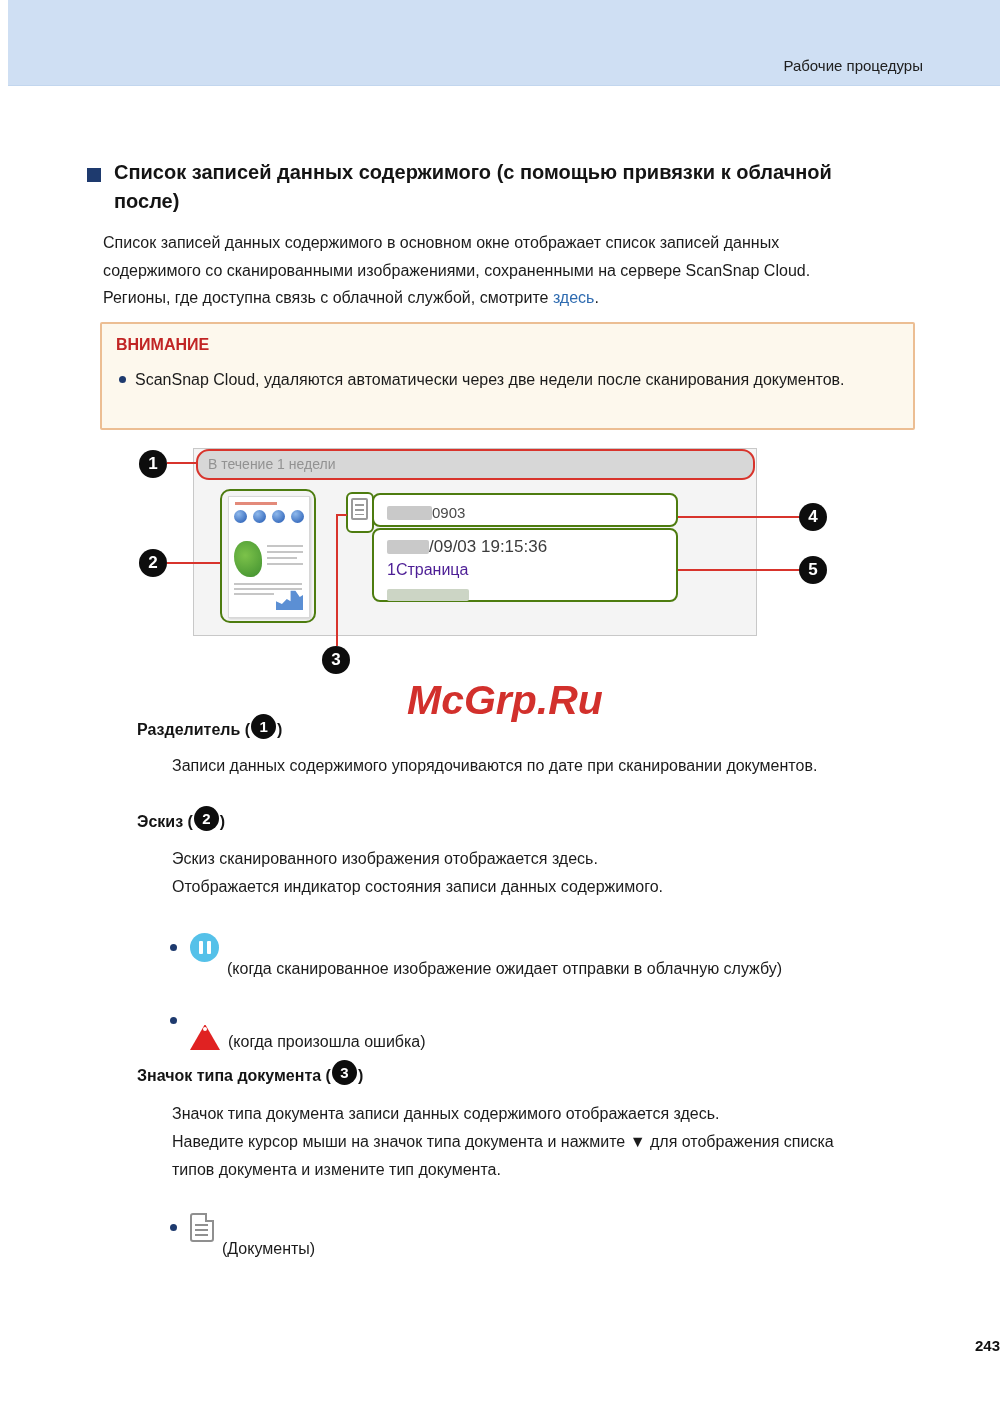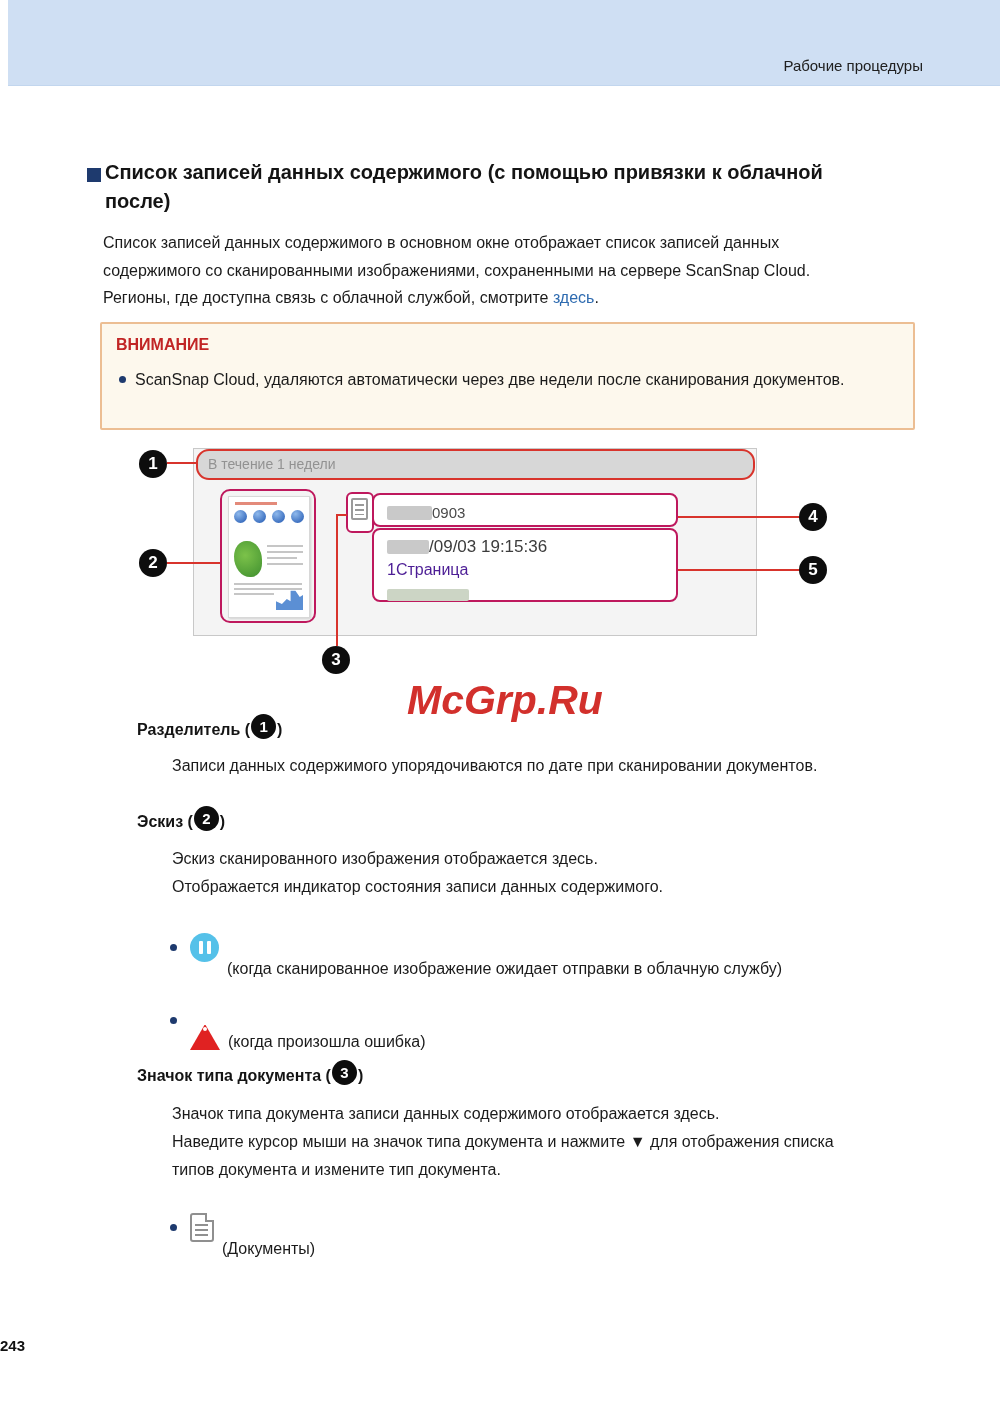--- a/index.html
+++ b/index.html
@@ -8,21 +8,21 @@
     background:#ffffff; overflow:hidden;
     font-family:"Liberation Sans", sans-serif; color:#1b1b1b;
   }
   
   .banner { position:absolute; left:8px; top:0; width:1000px; height:85px;
             background:#cfdff3; border-bottom:1px solid #c2d6ee; }
   .banner-text { position:absolute; right:85px; top:57px; font-size:15px; color:#202020; }
 
   
   .title-square { position:absolute; left:87px; top:168px; width:14px; height:14px; background:#1e3a6e; }
-  .page-title { position:absolute; left:105px; top:158px; margin:0; font-size:20px; font-weight:bold;
+  .page-title { position:absolute; left:114px; top:158px; margin:0; font-size:20px; font-weight:bold;
                 line-height:29px; color:#141414; }
 
   
   .intro { position:absolute; left:103px; top:229px; font-size:16px; line-height:27.5px; }
   .link { color:#2e6bb0; text-decoration:none; cursor:pointer; }
 
   
   .attention { position:absolute; left:100px; top:322px; width:815px; height:108px;
                box-sizing:border-box; background:#fdf8ed; border:2px solid #ecbe93; border-radius:2px; }
   .attention-label { position:absolute; left:14px; top:12px; font-size:16px; font-weight:bold; color:#c12525; }
@@ -30,21 +30,21 @@
   .ndot { width:7px; height:7px; border-radius:50%; background:#1e3a6e; flex:0 0 auto; }
   .attention-item .ndot { margin:10px 9px 0 0; }
   .attention-text { font-size:16px; line-height:27.5px; }
 
   
   .panel { position:absolute; left:193px; top:448px; width:564px; height:188px;
            background:#f4f4f4; border:1px solid #c8c8c8; box-sizing:border-box; }
   .sep-bar { position:absolute; left:196px; top:449px; width:559px; height:31px; box-sizing:border-box;
              background:#d7d7d7; border:2px solid #d8342c; border-radius:13px;
              font-size:14px; color:#929292; line-height:27px; padding-left:10px; }
-  .redbox { position:absolute; box-sizing:border-box; border:2px solid #be185d; border-radius:8px; background:#ffffff; }
+  .redbox { position:absolute; box-sizing:border-box; border:2px solid #4d7c0f; border-radius:8px; background:#ffffff; }
   .thumb-box { left:220px; top:489px; width:96px; height:134px; background:transparent; border-radius:10px; }
   .thumb-page { position:absolute; left:228px; top:496px; width:80px; height:120px; background:#ffffff;
                 border:1px solid #d8d8d8; box-shadow:1px 1px 2px rgba(0,0,0,.15); }
   .tp-head { position:absolute; left:6px; top:5px; width:42px; height:3px; background:#e38a7a; }
   .tp-pie  { position:absolute; top:13px; width:13px; height:13px; border-radius:50%;
              background:radial-gradient(circle at 35% 30%, #8fb9ec, #1e55b0); }
   .tp-green { position:absolute; left:5px; top:44px; width:28px; height:36px;
               background:radial-gradient(circle at 40% 40%, #7cc24a, #3f8f2f);
               border-radius:45% 55% 40% 60%; }
   .tp-line { position:absolute; height:2px; background:#c6c6c6; }
@@ -94,21 +94,21 @@
   .warn-bar { position:absolute; left:13px; top:9px; width:4px; height:9px; background:#fff; border-radius:1px; }
   .warn-dot { position:absolute; left:13px; top:20px; width:4px; height:4px; background:#fff; border-radius:50%; }
 
   .docu-icon { position:relative; width:24px; height:29px; box-sizing:border-box; background:#fff;
                border:2px solid #8f8f8f; border-radius:3px; flex:0 0 auto; }
   .docu-fold { position:absolute; top:-2px; right:-2px; width:9px; height:9px; box-sizing:border-box;
                background:#fff; border-left:2px solid #8f8f8f; border-bottom:2px solid #8f8f8f; }
   .docu-lines { position:absolute; left:3px; right:4px; top:9px; height:14px;
                 background:repeating-linear-gradient(to bottom, #909090 0 2px, transparent 2px 5px); }
 
-  .page-num { position:absolute; left:0; top:1337px; width:1000px; text-align:left;
+  .page-num { position:absolute; left:0; top:1337px; width:1000px; text-align:right;
               font-size:15px; font-weight:bold; color:#111; }
 </style>
 </head>
 <body>
 
 <div class="page">
 
   <div class="banner">
     <span class="banner-text">Рабочие процедуры</span>
   </div>

